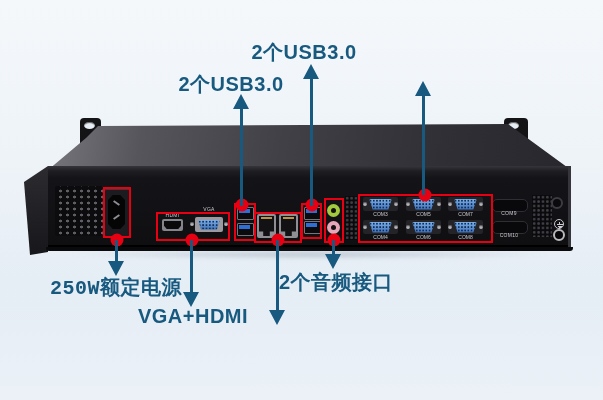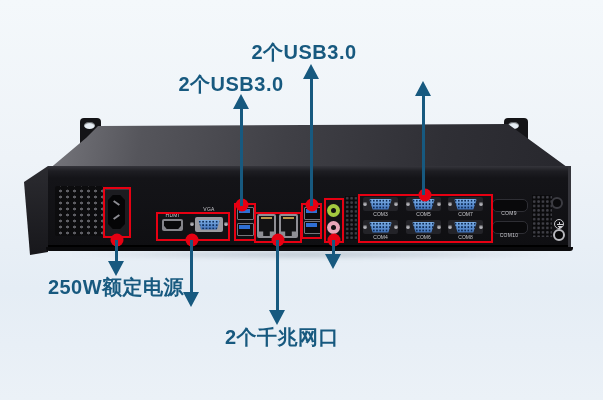--- a/index.html
+++ b/index.html
@@ -235,16 +235,17 @@
   <div class="arrow-up" style="left:233px;top:94px;"></div>
   <div class="arrow-up" style="left:303px;top:64px;"></div>
   <div class="arrow-up" style="left:415px;top:81px;"></div>
   <div class="arrow-down" style="left:108px;top:261px;"></div>
   <div class="arrow-down" style="left:183px;top:292px;"></div>
   <div class="arrow-down" style="left:269px;top:310px;"></div>
   <div class="arrow-down" style="left:325px;top:254px;"></div>
 
   <div class="callout" style="left:231px;top:84px;">2个USB3.0</div>
   <div class="callout" style="left:304px;top:52px;">2个USB3.0</div>
-  <div class="callout" style="left:116px;top:287px;">250W额定电源</div>
-  <div class="callout" style="left:282px;top:337px;">2个千兆网口</div>
+  <div class="callout" style="left:116px;top:287px;font-family:Liberation Mono, monospace;">250W额定电源</div>
+  <div class="callout" style="left:193px;top:316px;">VGA+HDMI</div>
+  <div class="callout" style="left:336px;top:282px;">2个音频接口</div>
 
 </div>
 
 </body></html>

